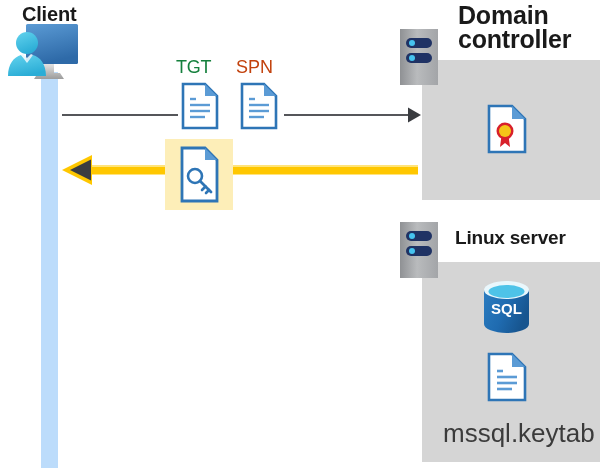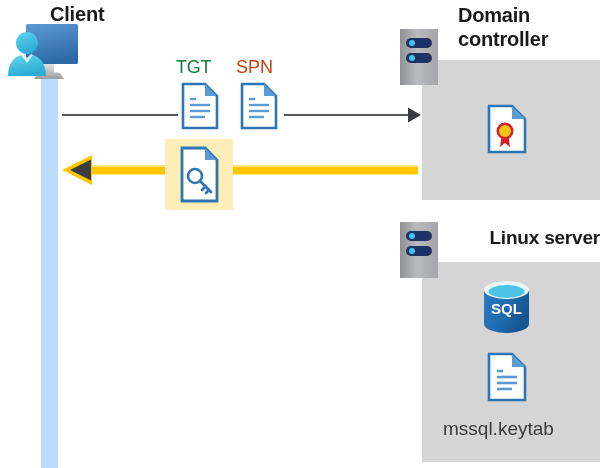--- a/index.html
+++ b/index.html
@@ -23,50 +23,48 @@
   
   .label-bold {
     font-weight: bold;
     color: #1a1a1a;
     letter-spacing: -0.2px;
   }
   #client-label {
     left: 22px; top: 2px;
     font-size: 20px;
     line-height: 24px;
-    margin-left: 28px;
   }
   #dc-label {
     left: 458px; top: 3px;
-    font-size: 20px;
+    font-size: 25px;
     line-height: 24px;
     width: 140px;
   }
   #linux-label {
     left: 455px; top: 226px;
     font-size: 19px;
     line-height: 24px;
     width: 145px;
-    text-align: right;
   }
   #tgt-label {
     left: 176px; top: 57px;
     font-size: 18px;
     color: #15803d;
     font-weight: normal;
   }
   #spn-label {
     left: 236px; top: 57px;
     font-size: 18px;
     color: #c2410c;
     font-weight: normal;
   }
   #keytab-label {
     left: 443px; top: 418px;
-    font-size: 19px;
+    font-size: 26px;
     color: #3b3b3b;
     font-weight: normal;
   }
 
   
   .gray-panel {
     background: #d5d5d5;
   }
   #dc-panel { left: 422px; top: 60px; width: 178px; height: 140px; }
   #linux-panel { left: 422px; top: 262px; width: 178px; height: 200px; }

